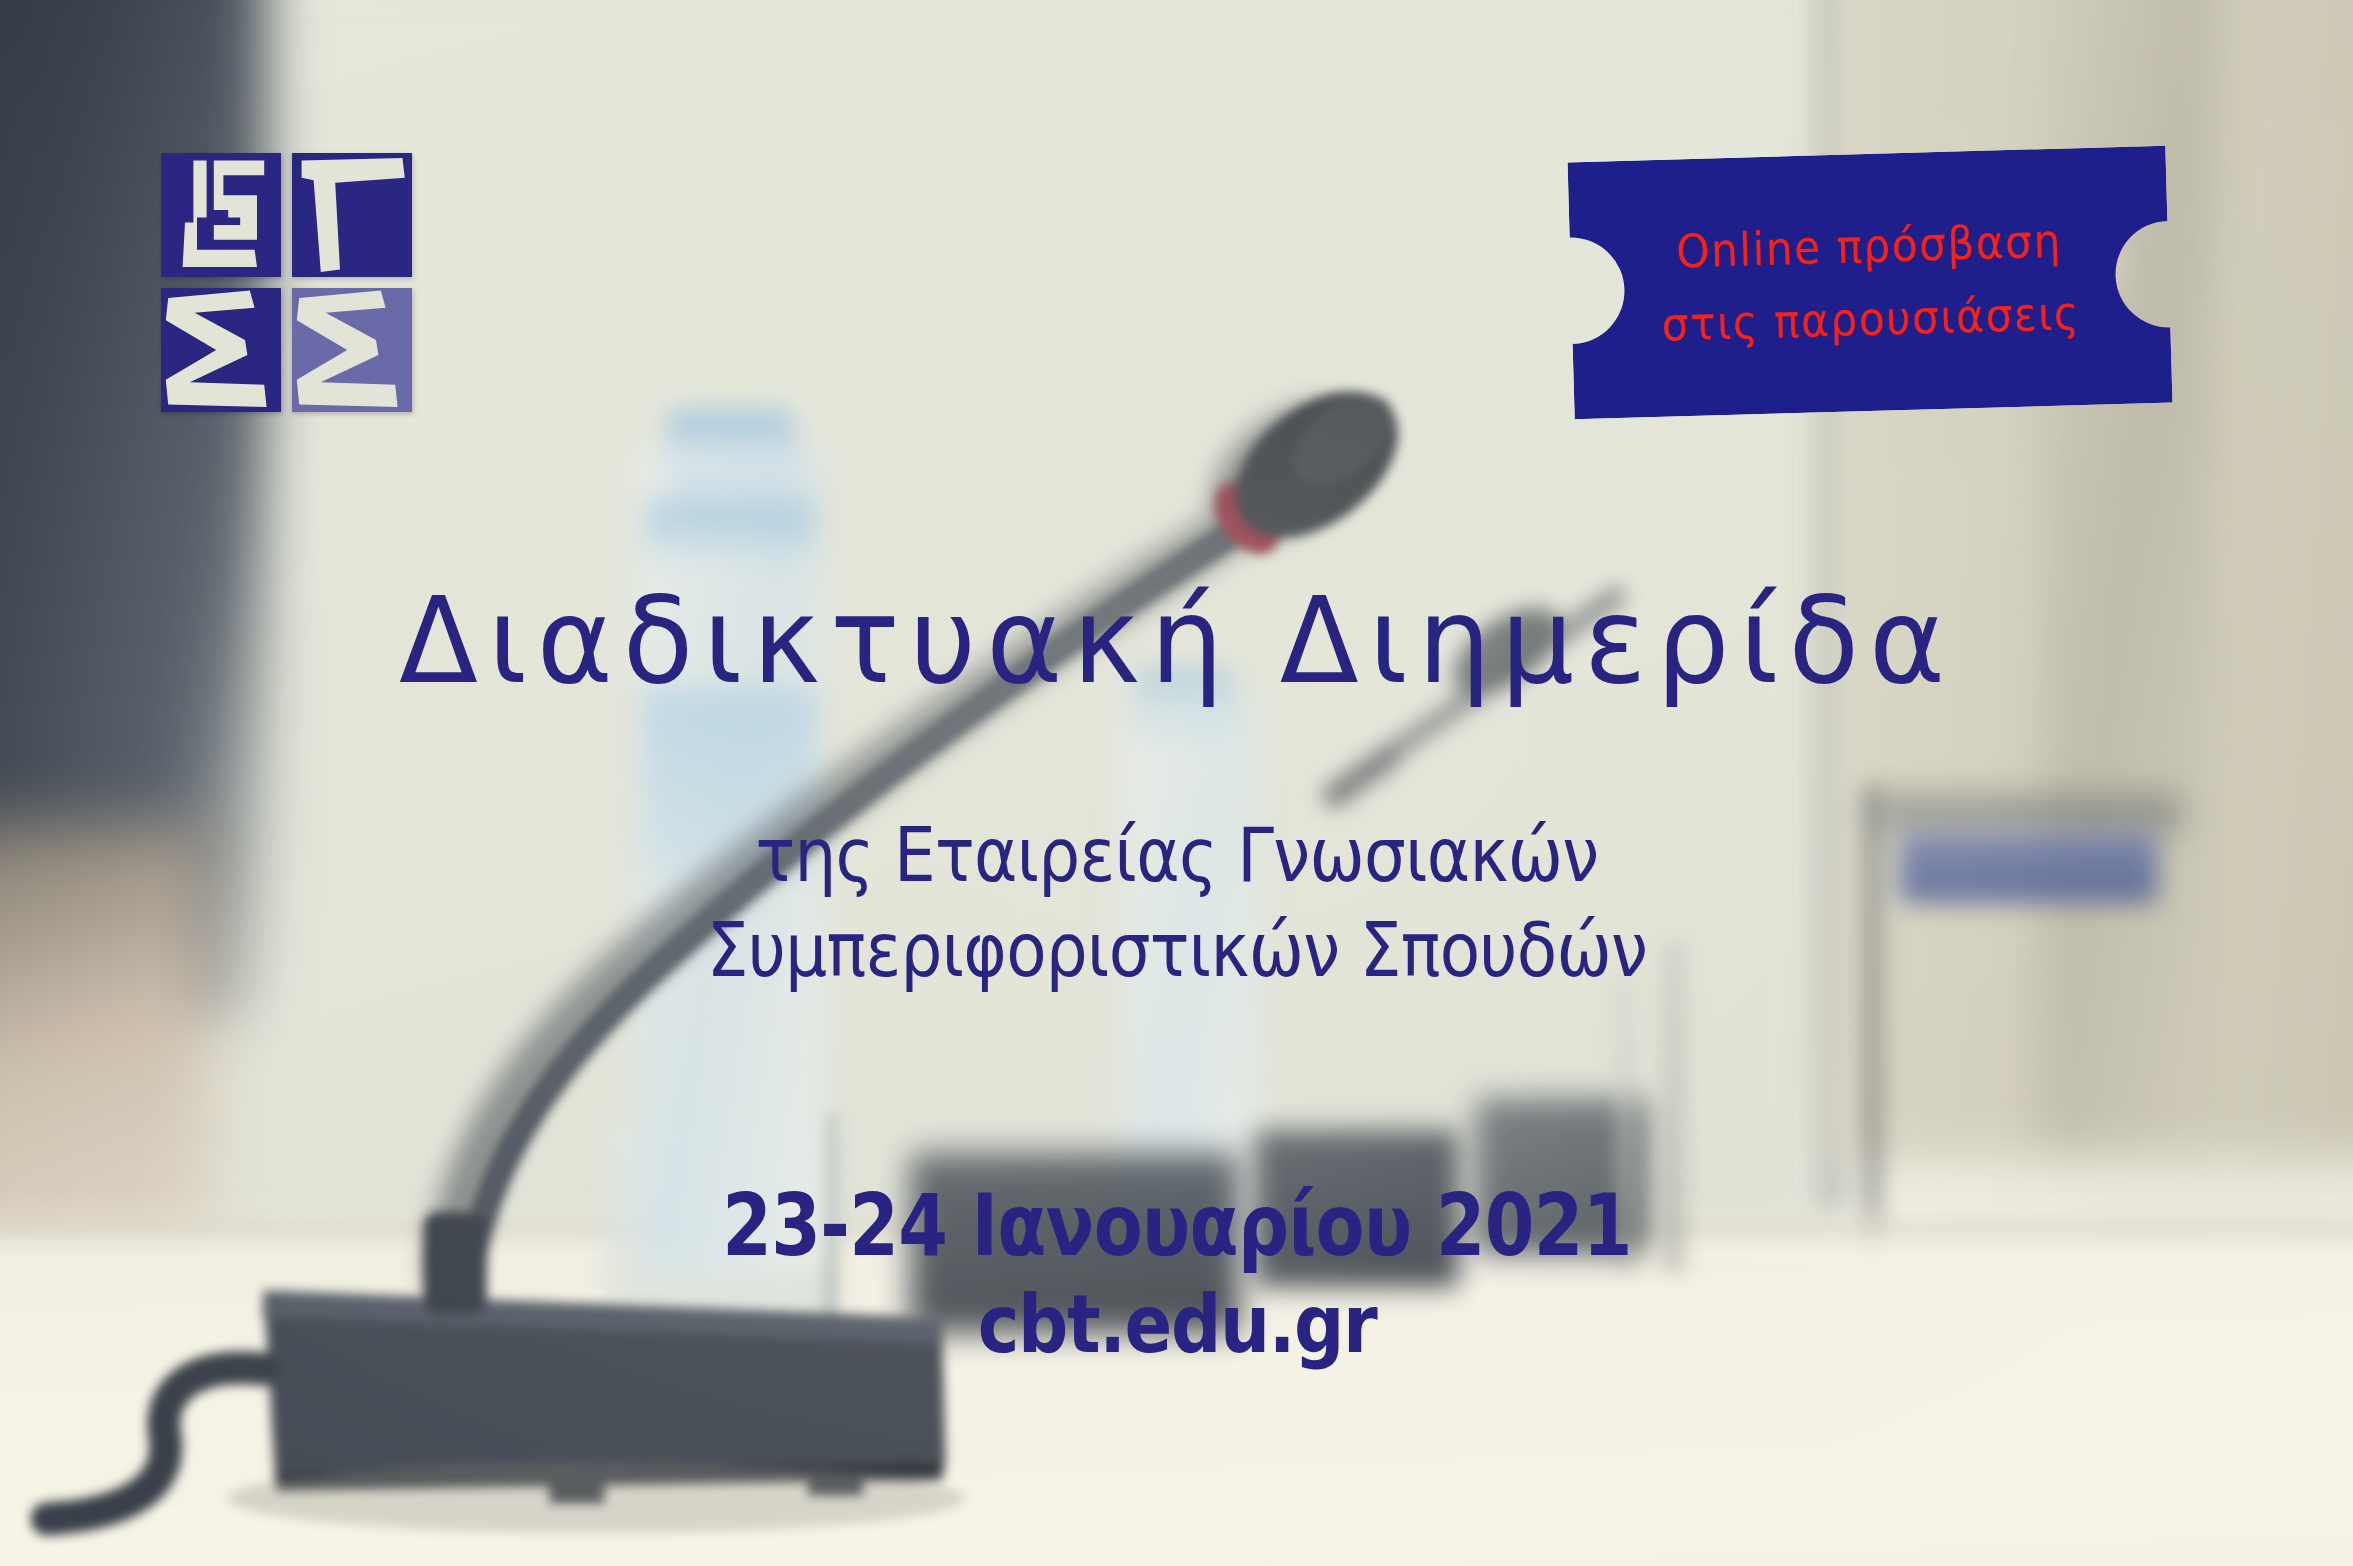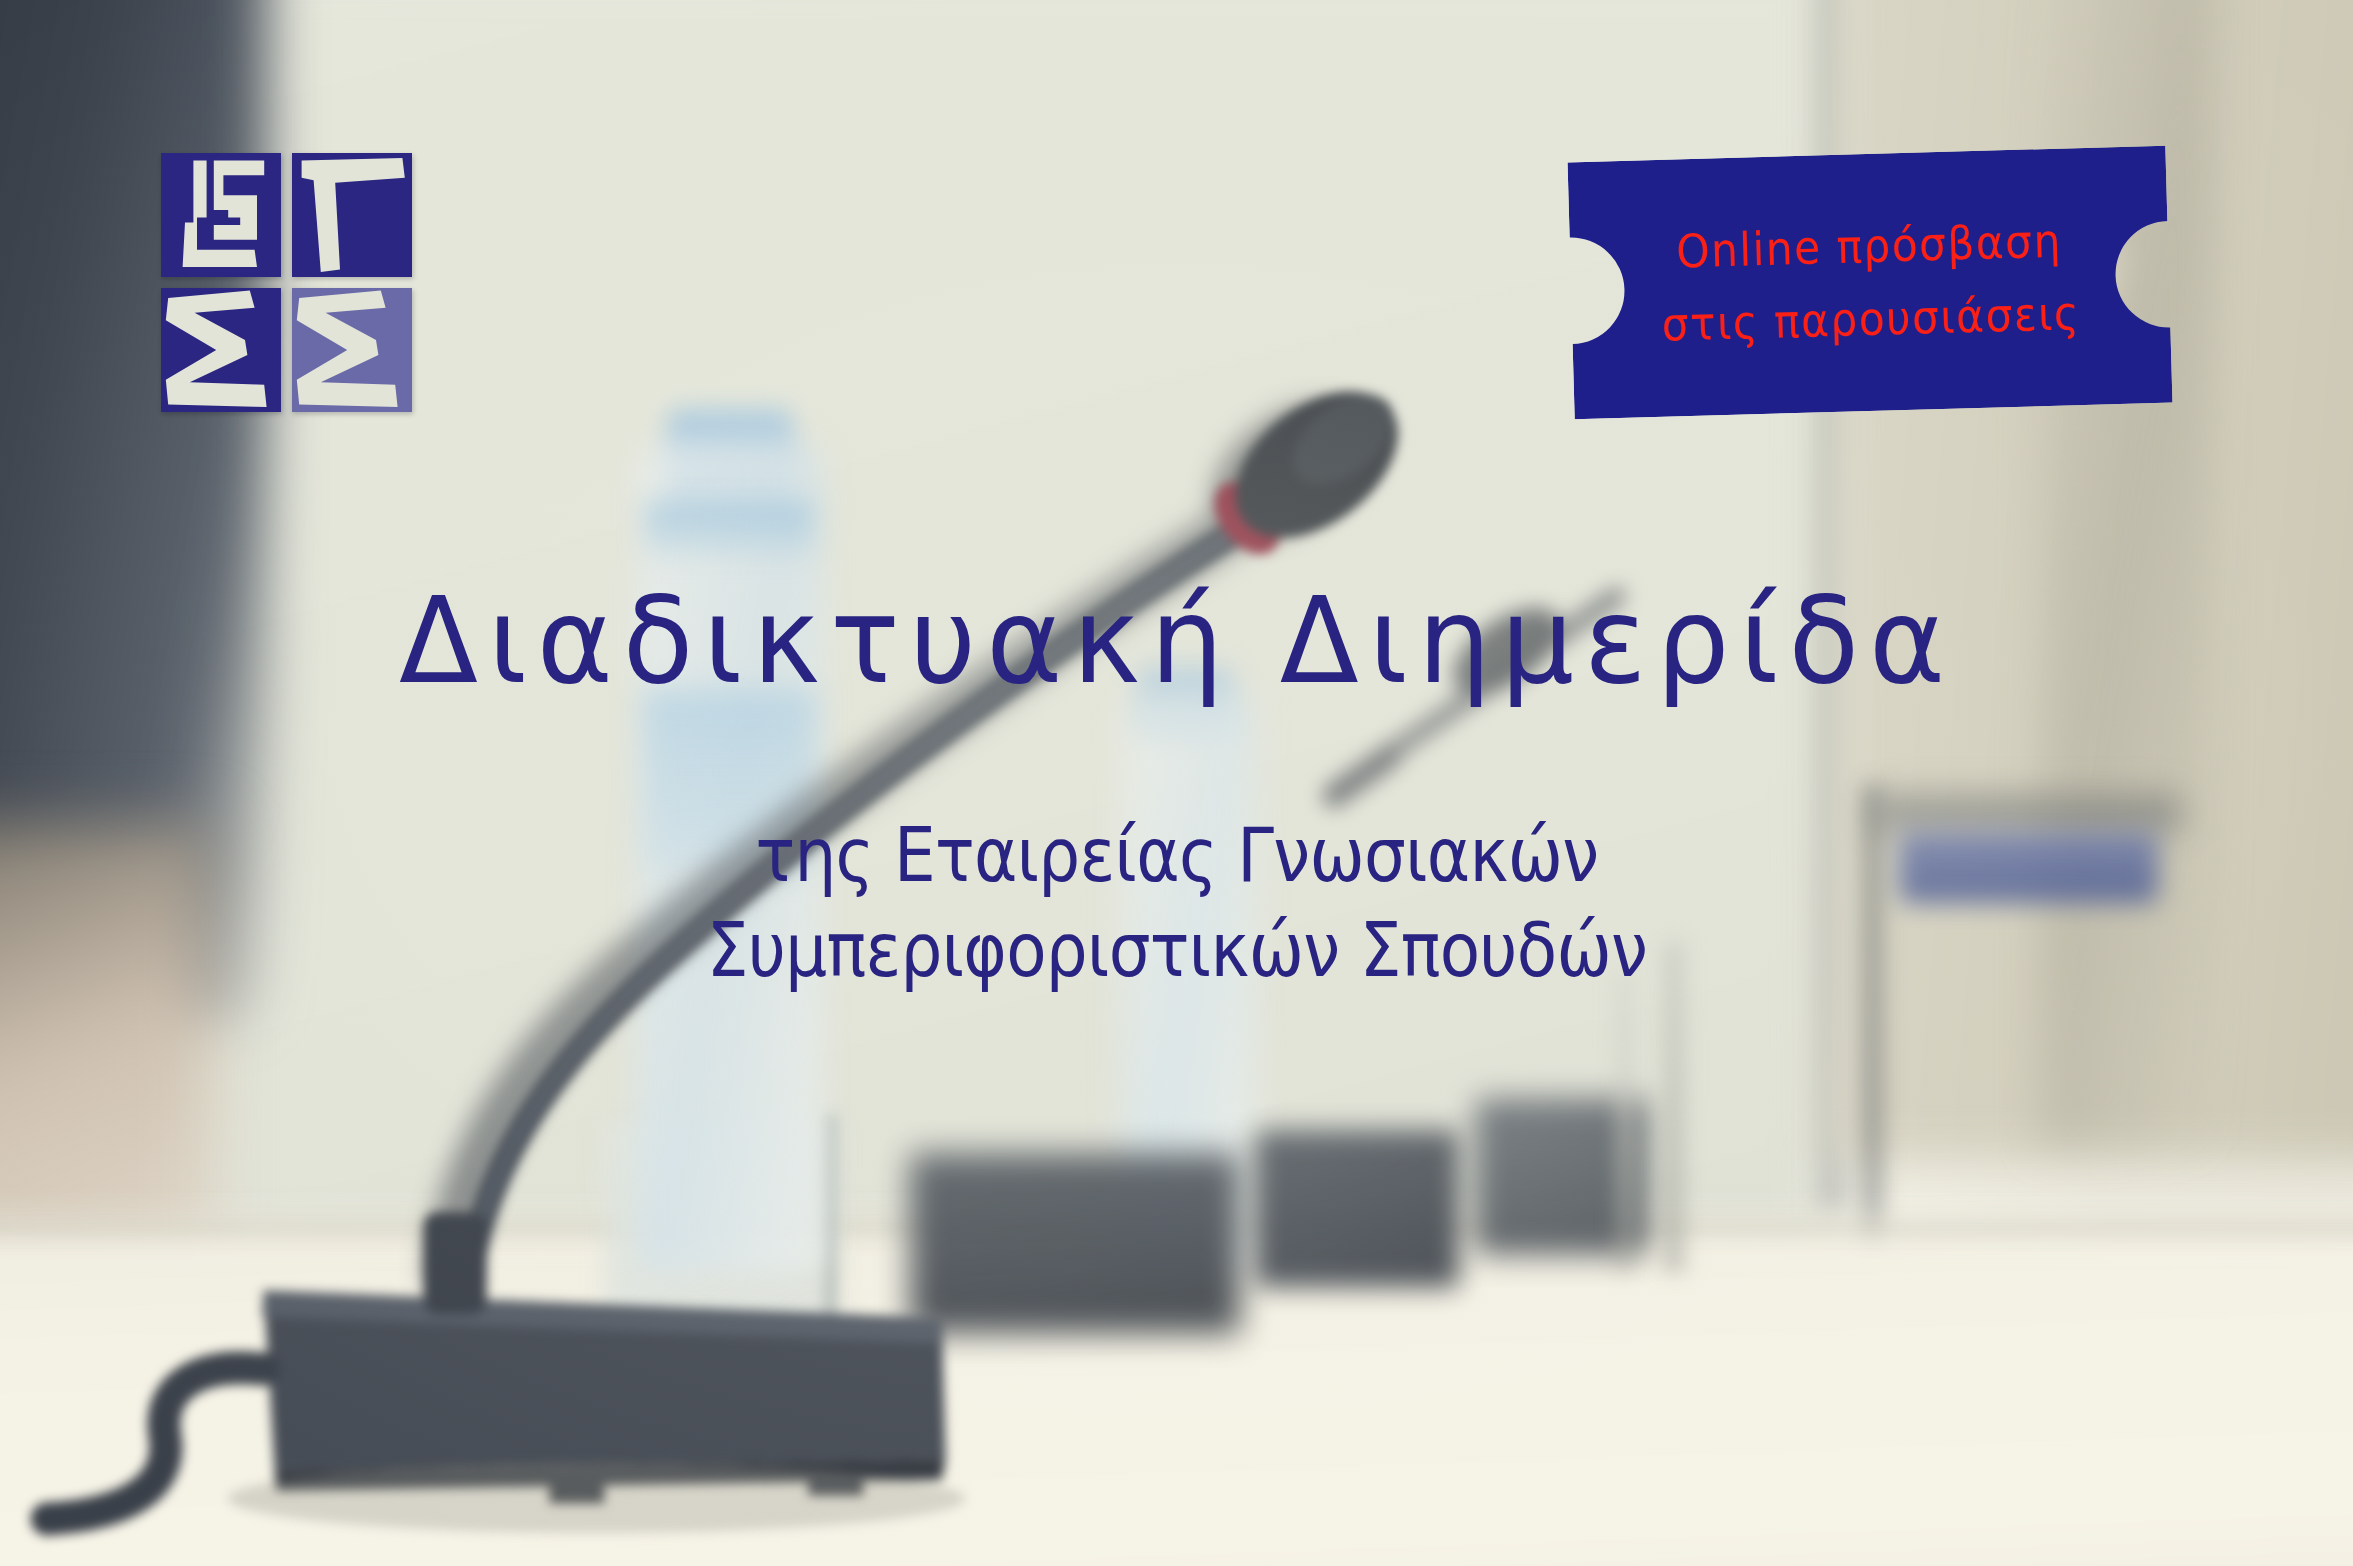--- a/index.html
+++ b/index.html
@@ -449,17 +449,21 @@
 
   <div class="content">
 
     <div class="headline">Διαδικτυακή Διημερίδα</div>
 
     <div class="subtitle">
       <div>της Εταιρείας Γνωσιακών</div>
       <div>Συμπεριφοριστικών Σπουδών</div>
     </div>
 
+    <div class="datewrap">
+      <span class="date">23-24 Ιανουαρίου 2021</span>
+      <span class="url">cbt.edu.gr</span>
+    </div>
 
   </div>
 
 </div>
 
 
 </body></html>

